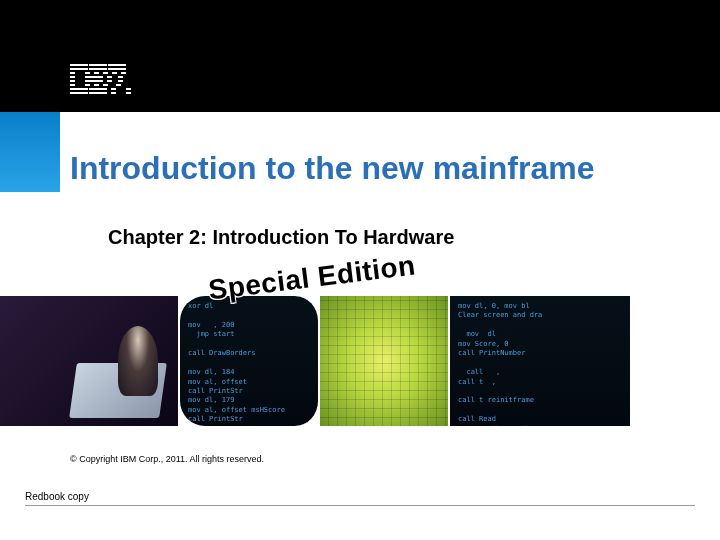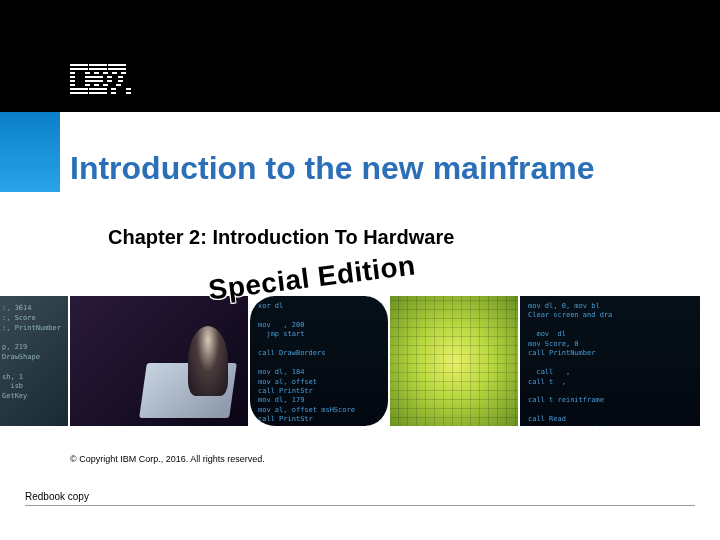--- a/index.html
+++ b/index.html
@@ -210,32 +210,20 @@
 </div>
 
 <div class="blue-strip"></div>
 
 <div class="title">Introduction to the new mainframe</div>
 <div class="chapter">Chapter 2: Introduction To Hardware</div>
 
 <div class="stamp">Special Edition</div>
 
 <div class="banner">
-  <div class="panel p1">
-    <div class="p1-text">:, 3614
-:, Score
-:, PrintNumber
-
-p, 219
-DrawShape
-
-sh, 1
-  isb
-GetKey</div>
-  </div>
   <div class="panel p2"></div>
   <div class="panel p3">
     <div class="p3-code">xor dl
 
 mov   , 200
   jmp start
 
 call DrawBorders
 
 mov dl, 184
@@ -258,15 +246,15 @@
 call t  ,
 
 call t reinitframe
 
 call Read
 mov DrawShape, dh
 call GetKey</div>
   </div>
 </div>
 
-<div class="copyright">© Copyright IBM Corp., 2016. All rights reserved.</div>
+<div class="copyright">© Copyright IBM Corp., 2011. All rights reserved.</div>
 <div class="redbook">Redbook copy</div>
 <div class="rule"></div>
 
 </body></html>

